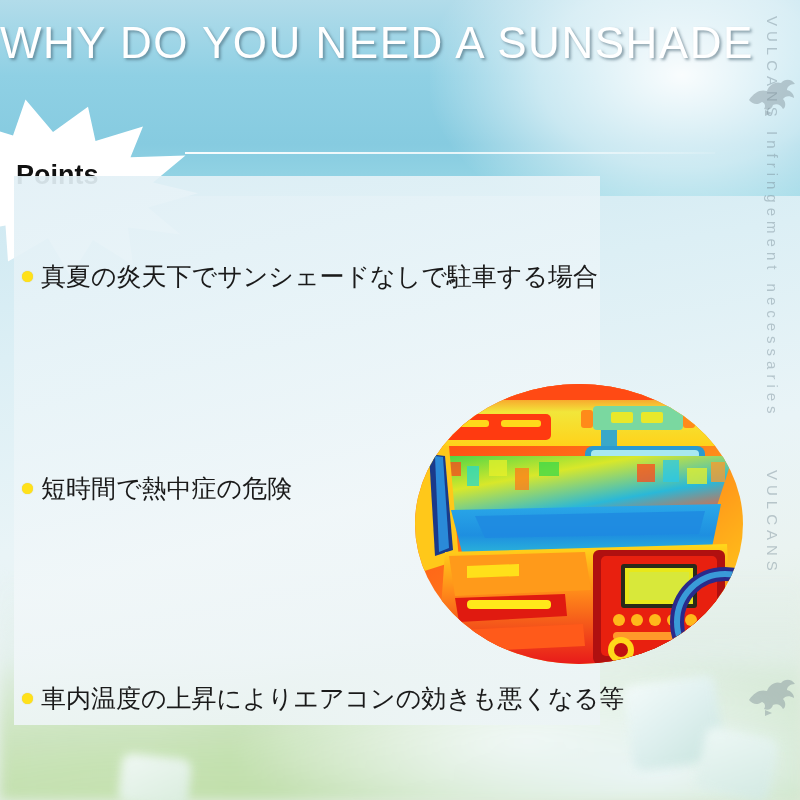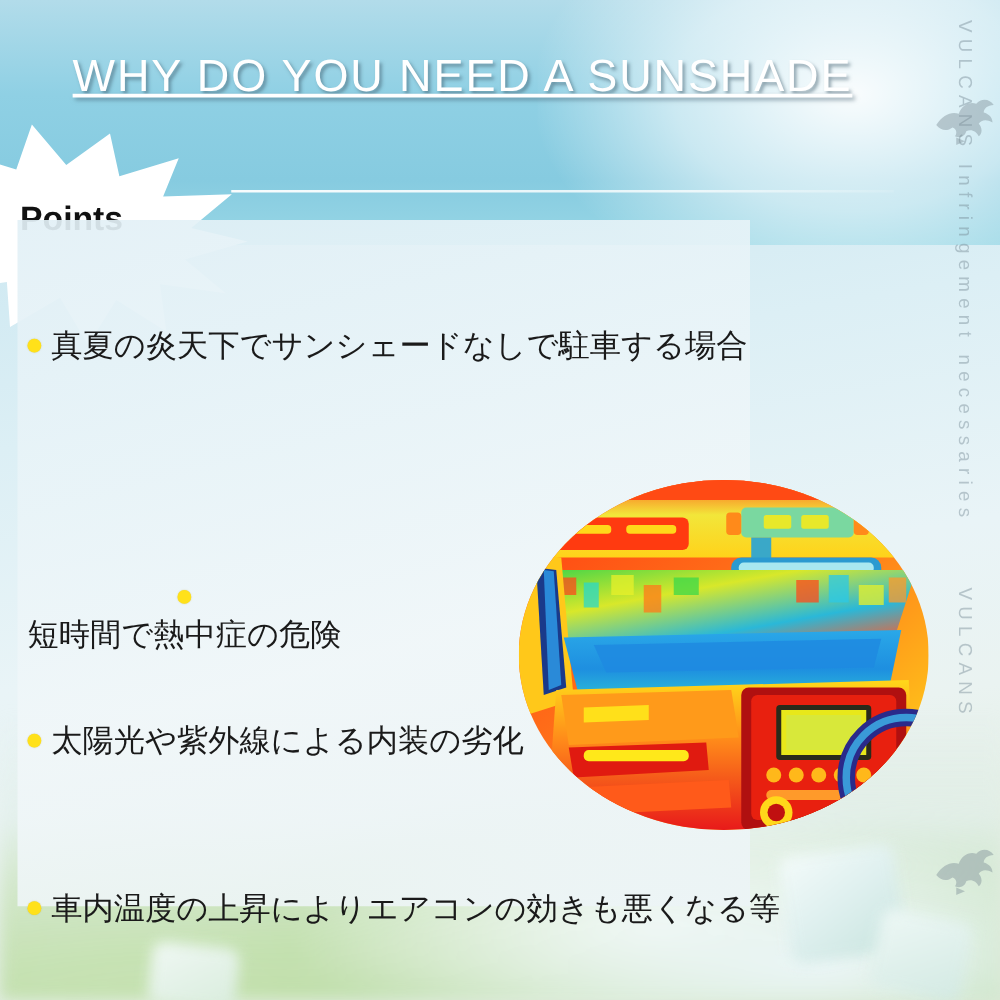--- a/index.html
+++ b/index.html
@@ -54,27 +54,26 @@
   }
   .bg-ice-c {
     left: 120px; bottom: -6px; width: 70px; height: 50px;
     background: linear-gradient(150deg, #f0f8f4 0%, #d8ecdc 100%);
     transform: rotate(6deg);
   }
 
   
   .header { position: absolute; left: 0; top: 0; width: 800px; height: 200px; }
   .title-en {
-    position: absolute; left: 0; top: 40px; width: 740px;
+    position: absolute; left: 0; top: 18px; width: 740px;
     text-align: center;
-    font-size: 36px; font-weight: 400; letter-spacing: 1.5px;
+    font-size: 44px; font-weight: 400; letter-spacing: 1.5px;
     color: #ffffff;
     text-shadow: 2px 2px 3px rgba(60,90,105,0.55);
     white-space: nowrap;
-    text-decoration: underline;
   }
   .title-jp {
     position: absolute; left: 0; top: 72px; width: 740px;
     text-align: center;
     font-size: 54px; font-weight: 700; letter-spacing: 4px;
     color: #ffffff;
     text-shadow: 3px 4px 2px rgba(40,70,90,0.75), 0 0 2px rgba(40,70,90,0.4);
     white-space: nowrap;
   }
   .title-rule {
@@ -118,23 +117,23 @@
     background: #ffe11a;
     box-shadow: 0 0 1px rgba(180,150,0,0.5);
     flex: 0 0 auto;
   }
   .bullet .txt {
     font-size: 25px; color: #1a1a1a; font-weight: 400;
     font-family: "DejaVu Sans", "Liberation Sans", sans-serif;
   }
   .b0 { top: 84px; }
   .b1 { top: 190px; }
-  .b2 { top: 296px; flex-direction: column; }
+  .b2 { top: 296px; }
   .b3 { top: 400px; }
-  .b4 { top: 506px; margin-top: 28px; }
+  .b4 { top: 506px; }
 
   
   .thermal {
     position: absolute; left: 415px; top: 384px; width: 328px; height: 280px;
     border-radius: 50%;
     overflow: hidden;
   }
   .thermal svg { display: block; width: 100%; height: 100%; }
 
   
@@ -291,24 +290,20 @@
 
   <div class="bullets">
     <div class="bullet b0">
       <span class="dot"></span>
       <span class="txt">真夏の炎天下でサンシェードなしで駐車する場合</span>
     </div>
     <div class="bullet b2">
       <span class="dot"></span>
       <span class="txt">短時間で熱中症の危険</span>
     </div>
-    <div class="bullet b3">
-      <span class="dot"></span>
-      <span class="txt">太陽光や紫外線による内装の劣化</span>
-    </div>
     <div class="bullet b4">
       <span class="dot"></span>
       <span class="txt">車内温度の上昇によりエアコンの効きも悪くなる等</span>
     </div>
   </div>
 
   <div class="wm-col">
     <div class="wm-text wm-a">VULCANS Infringement necessaries</div>
     <div class="wm-text wm-b">VULCANS</div>
     <div class="wm-logo wm-logo-a">

